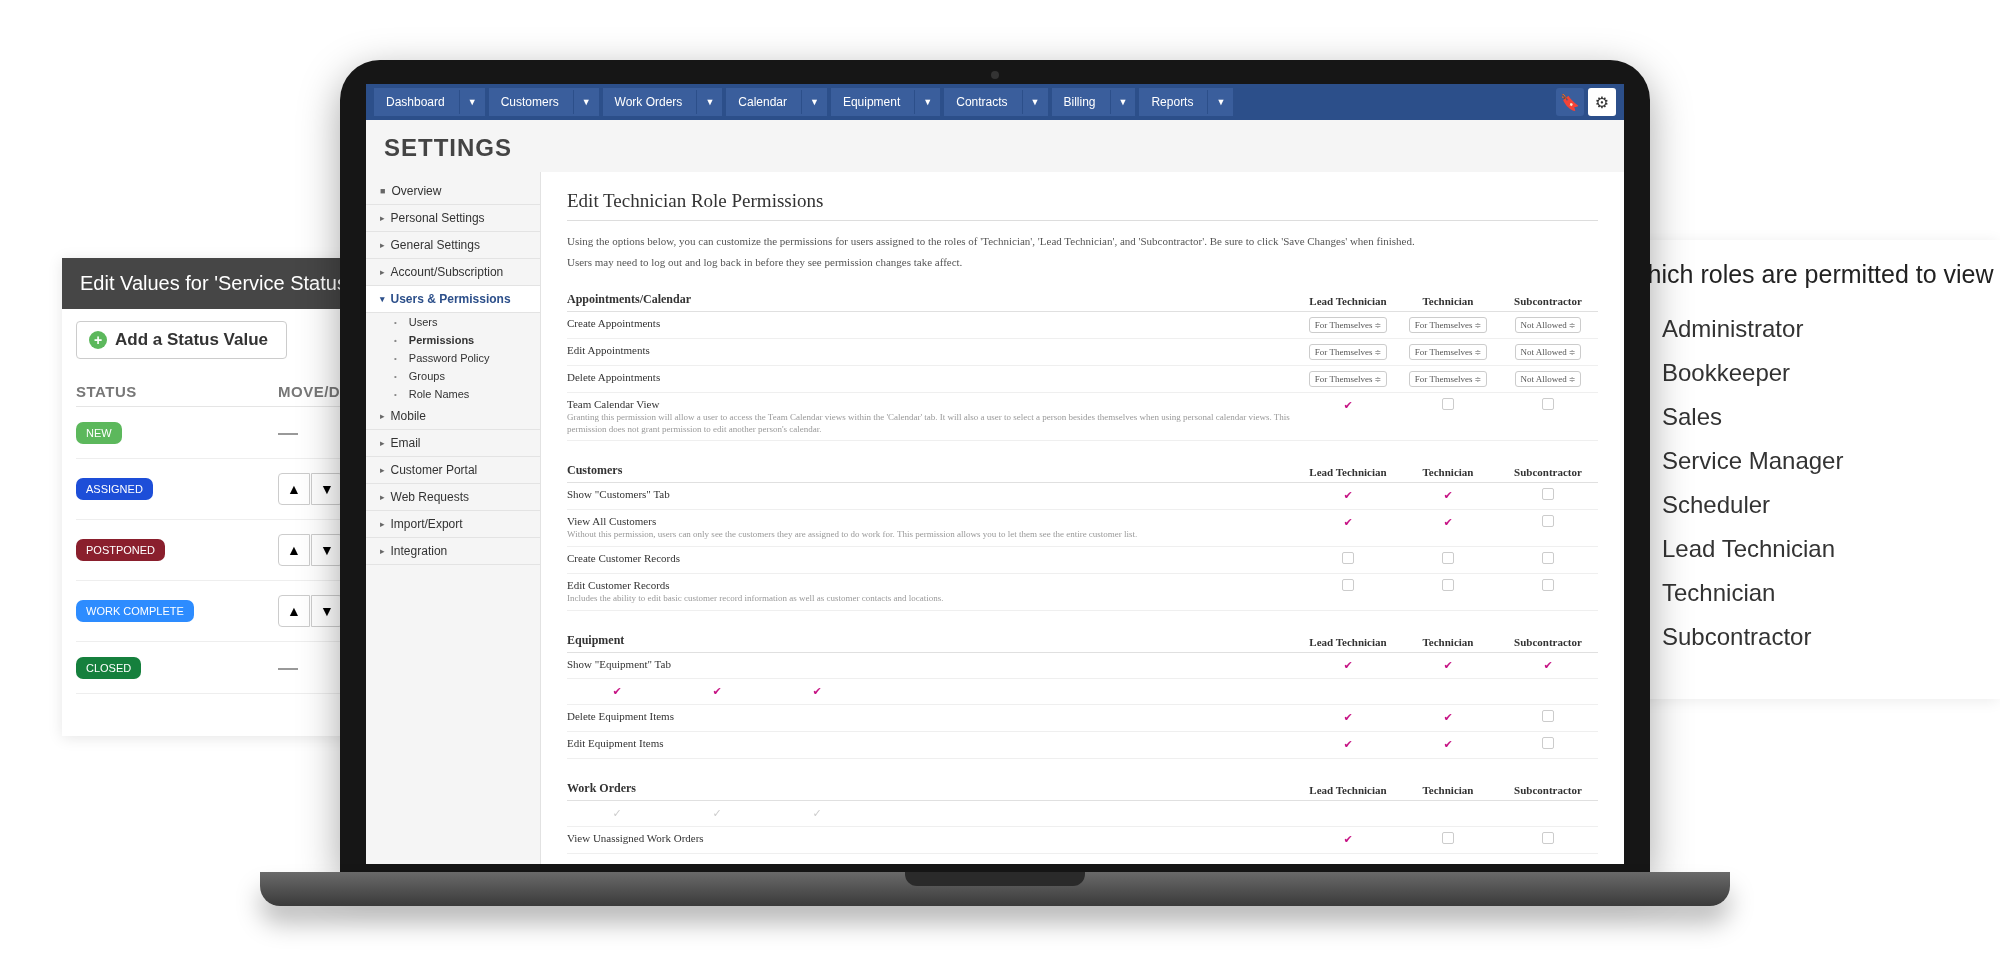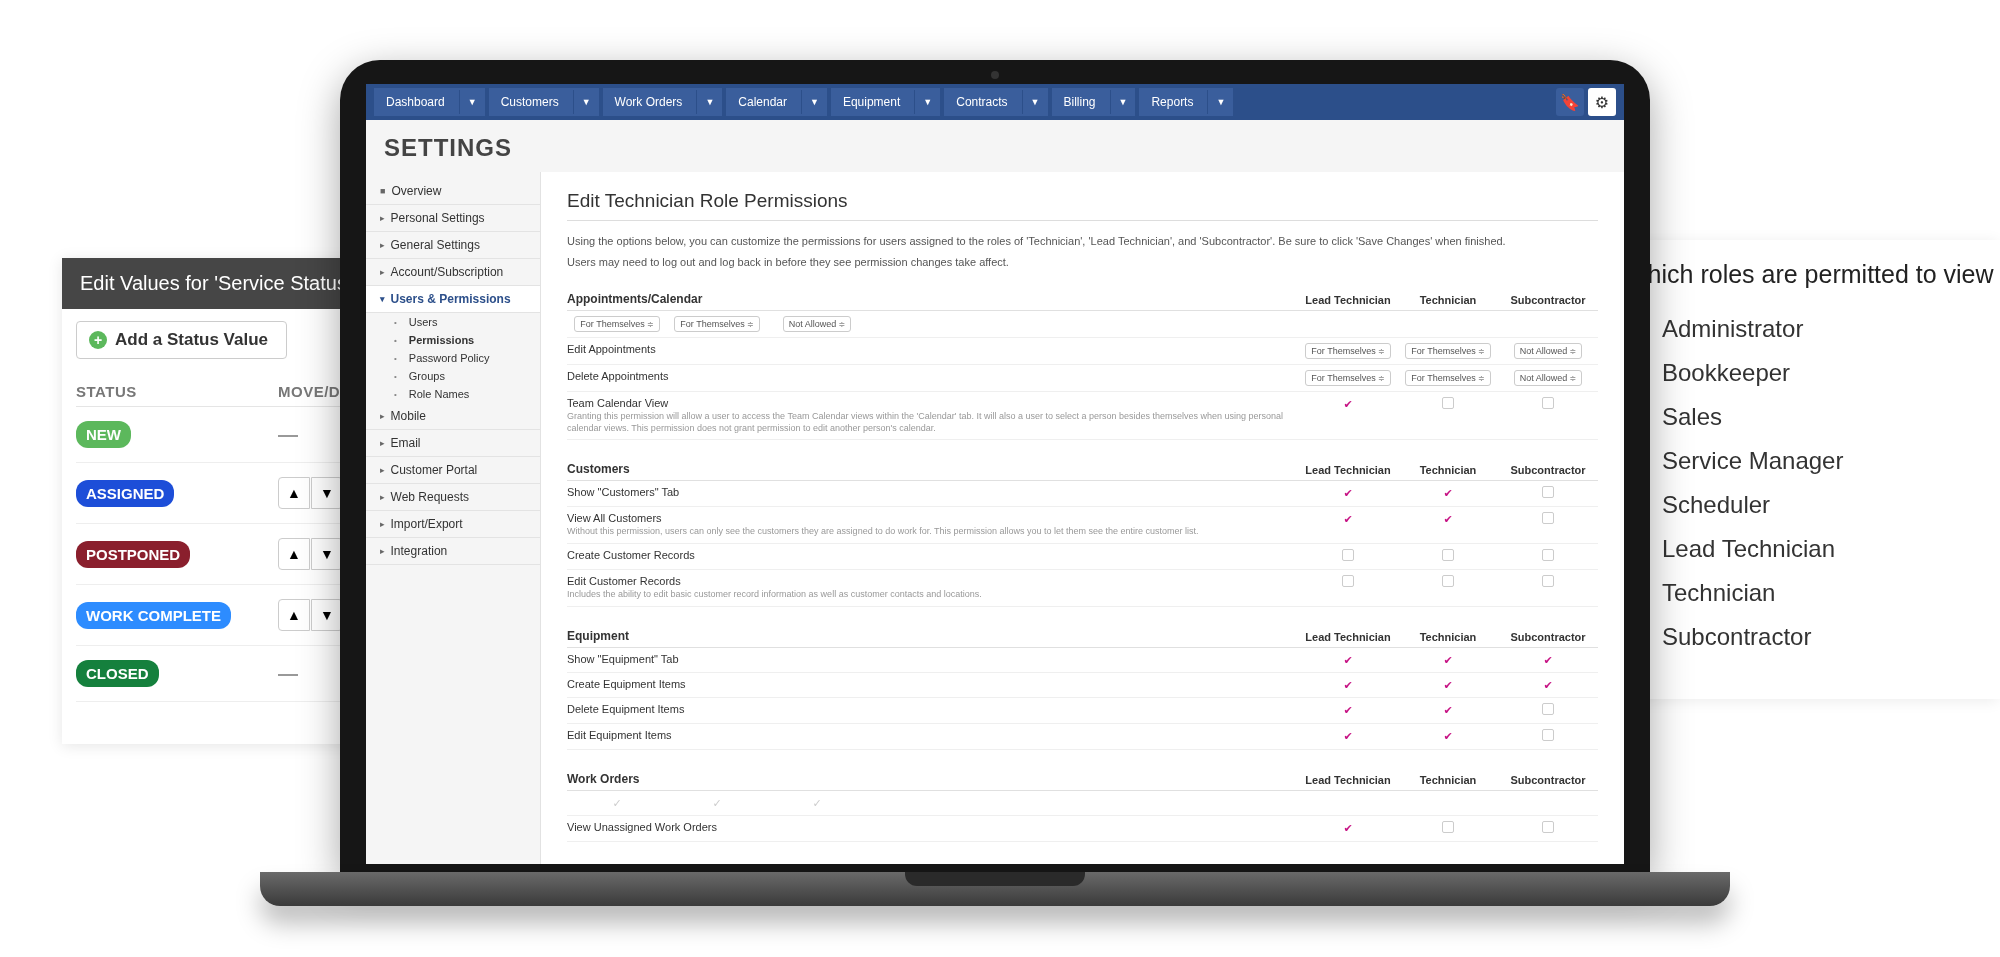--- a/index.html
+++ b/index.html
@@ -62,25 +62,25 @@
   .status-col-status { flex: 1; }
   .status-col-move { width: 150px; text-align: left; }
   .status-row {
     display: flex;
     align-items: center;
     padding: 14px 0;
     border-bottom: 1px solid #eee;
   }
   .status-badge {
     display: inline-block;
-    font-size: 15px;
-    font-weight: 700;
+    font-size: 11px;
+    font-weight: 400;
     color: #fff;
     padding: 5px 10px;
-    border-radius: 12px;
+    border-radius: 7px;
   }
   .move-controls { width: 150px; display:flex; gap:1px; }
   .move-btn {
     width: 32px; height: 32px;
     border: 1px solid #ccc;
     background:#fff;
     display:flex; align-items:center; justify-content:center;
     font-size: 14px; font-weight: bold;
     cursor:pointer;
   }
@@ -189,21 +189,21 @@
   }
   .sidebar .sb-item .arr { font-size:9px; color:#666; }
   .sidebar .sb-item.active .arr { color:#2c4f8a; }
   .sidebar .sb-sub { padding-left: 28px; font-size:11px; border:none; padding-top:3px; padding-bottom:3px; }
   .sidebar .sb-sub.active { font-weight:700; background:transparent; color:#333; }
   .sidebar .sb-sub::before { content:"•"; margin-right:6px; color:#888; font-size:8px; }
 
   
   .main {
     flex:1; background:#fff; padding: 18px 26px; overflow:hidden;
-    font-size: 12px; color:#444;
+    font-size: 12px; color:#444;font-family:Liberation Serif, serif;
   }
   .main h2 {
     font-size: 19px; font-weight:400; color:#333;
     margin-bottom: 4px;
   }
   .main .hr { border-top:1px solid #ddd; margin: 8px 0 12px; }
   .main p.desc { font-size:11px; color:#555; line-height:1.5; }
   .main p.desc + p.desc { margin-top:4px; }
 
   .perm-section { margin-top: 22px; }
@@ -442,20 +442,21 @@
           <p class="desc">Users may need to log out and log back in before they see permission changes take affect.</p>
           <div id="perm-sections">
               <div class="perm-section">
                 <div class="perm-head">
                   <div class="pname">Appointments/Calendar</div>
                   <div class="pcol">Lead Technician</div>
                   <div class="pcol">Technician</div>
                   <div class="pcol">Subcontractor</div>
                 </div>
                 <div class="perm-row">
+                  <div class="plabel">Create Appointments</div>
                   <div class="pcell"><span class="perm-select">For Themselves</span></div>
                   <div class="pcell"><span class="perm-select">For Themselves</span></div>
                   <div class="pcell"><span class="perm-select">Not Allowed</span></div>
                 </div>
                 <div class="perm-row">
                   <div class="plabel">Edit Appointments</div>
                   <div class="pcell"><span class="perm-select">For Themselves</span></div>
                   <div class="pcell"><span class="perm-select">For Themselves</span></div>
                   <div class="pcell"><span class="perm-select">Not Allowed</span></div>
                 </div>
@@ -511,21 +512,20 @@
                   <div class="pcol">Technician</div>
                   <div class="pcol">Subcontractor</div>
                 </div>
                 <div class="perm-row">
                   <div class="plabel">Show "Equipment" Tab</div>
                   <div class="pcell"><span class="perm-check on"></span></div>
                   <div class="pcell"><span class="perm-check on"></span></div>
                   <div class="pcell"><span class="perm-check on"></span></div>
                 </div>
                 <div class="perm-row">
-                  <div class="plabel">Create Equipment Items</div>
                   <div class="pcell"><span class="perm-check on"></span></div>
                   <div class="pcell"><span class="perm-check on"></span></div>
                   <div class="pcell"><span class="perm-check on"></span></div>
                 </div>
                 <div class="perm-row">
                   <div class="plabel">Delete Equipment Items</div>
                   <div class="pcell"><span class="perm-check on"></span></div>
                   <div class="pcell"><span class="perm-check on"></span></div>
                   <div class="pcell"><span class="perm-check off"></span></div>
                 </div>

